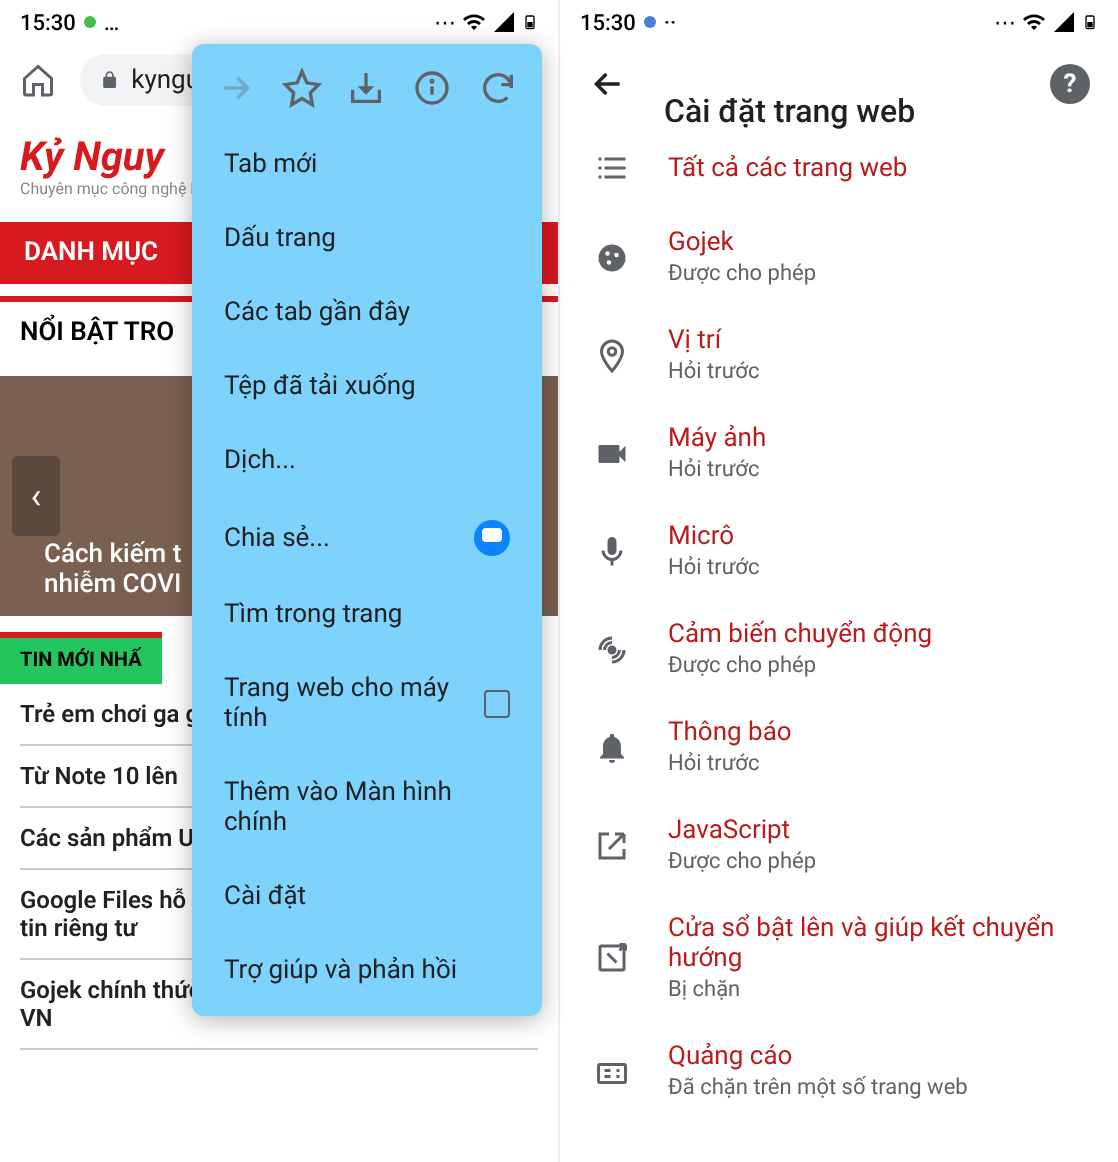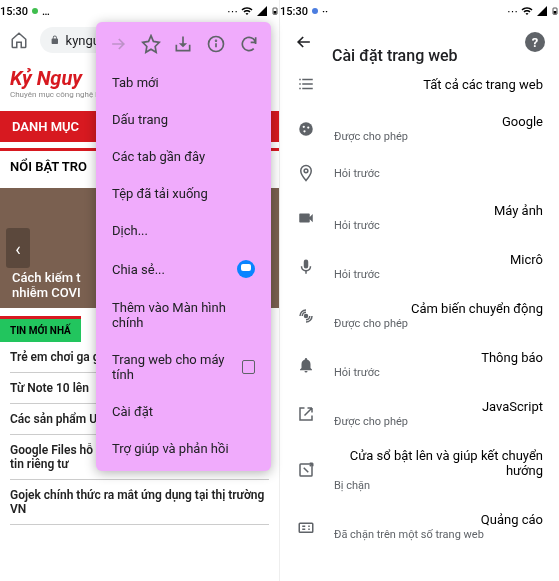--- a/index.html
+++ b/index.html
@@ -1,55 +1,55 @@
 <!DOCTYPE html>
 <html><head>
 <meta charset="utf-8">
 <style>
 * { margin: 0; padding: 0; box-sizing: border-box; font-family: -apple-system, BlinkMacSystemFont, "Segoe UI", Roboto, sans-serif; }
 body { display: flex; width: 559px; height: 581px; background: #fff; overflow: hidden; }
 .screen { flex: 1; position: relative; background: #fff; display: flex; flex-direction: column; }
 .left { border-right: 1px solid #eee; }
-.status-bar { display: flex; justify-content: space-between; align-items: center; padding: 4px 0 2px; font-size: 11px; font-weight: 500; color: #000; height: 20px; }
+.status-bar { display: flex; justify-content: space-between; align-items: center; padding: 4px 10px 2px; font-size: 11px; font-weight: 500; color: #000; height: 20px; }
 .status-left { display: flex; align-items: center; gap: 4px; }
 .status-right { display: flex; align-items: center; gap: 3px; }
 .dot-green { width: 6px; height: 6px; background: #3fbe4e; border-radius: 50%; }
 .dot-blue { width: 6px; height: 6px; background: #4b7de0; border-radius: 50%; }
 .toolbar-left { display: flex; align-items: center; padding: 6px 10px; gap: 12px; height: 40px; }
 .home-icon, .lock-icon { width: 18px; height: 18px; }
 .url-bar { display: flex; align-items: center; gap: 6px; background: #f1f3f4; border-radius: 18px; padding: 4px 10px; font-size: 13px; color: #202124; flex: 0 0 auto; width: 70px; overflow: hidden; }
 .page-bg { position: absolute; top: 60px; left: 0; right: 0; bottom: 0; z-index: 0; }
 .logo-area { padding: 6px 10px; }
 .logo-text { color: #d71920; font-size: 20px; font-weight: 700; font-style: italic; }
 .logo-sub { color: #888; font-size: 8px; }
 .red-banner { background: #d71920; color: #fff; padding: 8px 12px; font-size: 13px; font-weight: 600; margin-top: 6px; }
 .section-title { background: #fff; border-top: 3px solid #d71920; padding: 8px 10px; font-weight: 600; font-size: 13px; margin-top: 6px; }
 .hero { background: #7a6050; height: 120px; margin-top: 6px; position: relative; display: flex; align-items: center; }
 .chevron-left { position: absolute; left: 6px; width: 24px; height: 40px; background: rgba(0,0,0,0.25); color: #fff; font-size: 18px; display: flex; align-items: center; justify-content: center; border-radius: 3px; }
-.hero-caption { position: absolute; bottom: 8px; left: 12px; color: #fff; font-size: 13px; font-weight: 500; }
+.hero-caption { position: absolute; bottom: 8px; left: 22px; color: #fff; font-size: 13px; font-weight: 500; }
 .tin-badge { display: inline-block; background: #22c55e; border-top: 3px solid #d71920; padding: 6px 10px; font-size: 10px; font-weight: 700; margin-top: 8px; margin-left: 0; }
 .news-list { padding: 0 10px; }
 .news-item { border-bottom: 1px solid #ccc; padding: 8px 0; font-size: 12px; font-weight: 600; color: #222; }
-.popup-menu { position: absolute; top: 22px; left: 96px; right: 8px; background: #f0abfc; border-radius: 6px; box-shadow: 0 2px 12px rgba(0,0,0,0.3); z-index: 10; padding-bottom: 4px; }
+.popup-menu { position: absolute; top: 22px; left: 96px; right: 8px; background: #7dd3fc; border-radius: 6px; box-shadow: 0 2px 12px rgba(0,0,0,0.3); z-index: 10; padding-bottom: 4px; }
 .popup-toolbar { display: flex; justify-content: space-around; align-items: center; padding: 12px 6px 10px; }
 .popup-toolbar svg { width: 20px; height: 20px; }
 .arrow-dim { opacity: 0.35; }
 .menu-item { padding: 11px 16px; font-size: 13px; color: #202124; display: flex; align-items: center; justify-content: space-between; }
 .messenger-dot { width: 18px; height: 18px; background: #0a84ff; border-radius: 50%; position: relative; }
 .messenger-dot::after { content: ''; position: absolute; top: 4px; left: 4px; width: 10px; height: 7px; background: #fff; border-radius: 2px; }
 .checkbox { width: 14px; height: 14px; border: 1.5px solid #5f6368; border-radius: 2px; }
 .toolbar-right { display: flex; align-items: center; padding: 10px 14px; gap: 18px; height: 44px; }
 .back-arrow { width: 20px; height: 20px; }
 .page-title-r { font-size: 16px; font-weight: 500; color: #202124; flex: 1; margin-top: 26px; }
 .help-circle { width: 20px; height: 20px; background: #5f6368; border-radius: 50%; color: #fff; display: flex; align-items: center; justify-content: center; font-size: 13px; font-weight: 700; }
 .settings-list { flex: 1; overflow: hidden; }
 .settings-row { display: flex; align-items: center; padding: 10px 16px; gap: 18px; }
 .settings-icon { width: 20px; height: 20px; color: #5f6368; flex-shrink: 0; display: flex; align-items: center; justify-content: center; }
 .settings-text { flex: 1; }
-.settings-label { font-size: 13px; color: #000000; text-align: right; }
+.settings-label { font-size: 13px; color: #b91c1c; }
 .settings-sub { font-size: 11px; color: #5f6368; margin-top: 1px; }
 </style>
 </head>
 <body>
 
 <div class="screen left">
   <div class="status-bar">
     <div class="status-left">
       <span>15:30</span>
       <span class="dot-green"></span>
@@ -137,25 +137,28 @@
         <span>Tệp đã tải xuống</span>
       </div>
     <div class="menu-item">
         <span>Dịch...</span>
       </div>
     <div class="menu-item">
         <span>Chia sẻ...</span>
         <span class="messenger-dot"></span>
       </div>
     <div class="menu-item">
-        <span>Thêm vào Màn hình chính</span>
+        <span>Tìm trong trang</span>
       </div>
     <div class="menu-item">
         <span>Trang web cho máy tính</span>
         <span class="checkbox"></span>
+      </div>
+    <div class="menu-item">
+        <span>Thêm vào Màn hình chính</span>
       </div>
     <div class="menu-item">
         <span>Cài đặt</span>
       </div>
     <div class="menu-item">
         <span>Trợ giúp và phản hồi</span>
       </div>
   </div>
 </div>
 
@@ -203,32 +206,33 @@
     <div class="settings-row">
       <div class="settings-icon">
           <svg width="18" height="18" viewBox="0 0 24 24" fill="#5f6368">
             <circle cx="12" cy="12" r="9"></circle>
             <circle cx="9" cy="9" r="1.5" fill="#fff"></circle>
             <circle cx="15" cy="10" r="1.5" fill="#fff"></circle>
             <circle cx="10" cy="15" r="1.5" fill="#fff"></circle>
           </svg>
         </div>
       <div class="settings-text">
-          <div class="settings-label">Google</div>
+          <div class="settings-label">Gojek</div>
           <div class="settings-sub">Được cho phép</div>
         </div>
     </div>
     <div class="settings-row">
       <div class="settings-icon">
           <svg width="18" height="18" viewBox="0 0 24 24" fill="none" stroke="#5f6368" stroke-width="2">
             <path d="M12 2a7 7 0 017 7c0 5-7 13-7 13S5 14 5 9a7 7 0 017-7z"></path>
             <circle cx="12" cy="9" r="2.5"></circle>
           </svg>
         </div>
       <div class="settings-text">
+          <div class="settings-label">Vị trí</div>
           <div class="settings-sub">Hỏi trước</div>
         </div>
     </div>
     <div class="settings-row">
       <div class="settings-icon">
           <svg width="18" height="18" viewBox="0 0 24 24" fill="#5f6368">
             <path d="M17 10.5V7c0-.55-.45-1-1-1H4c-.55 0-1 .45-1 1v10c0 .55.45 1 1 1h12c.55 0 1-.45 1-1v-3.5l4 4v-11l-4 4z"></path>
           </svg>
         </div>
       <div class="settings-text">

